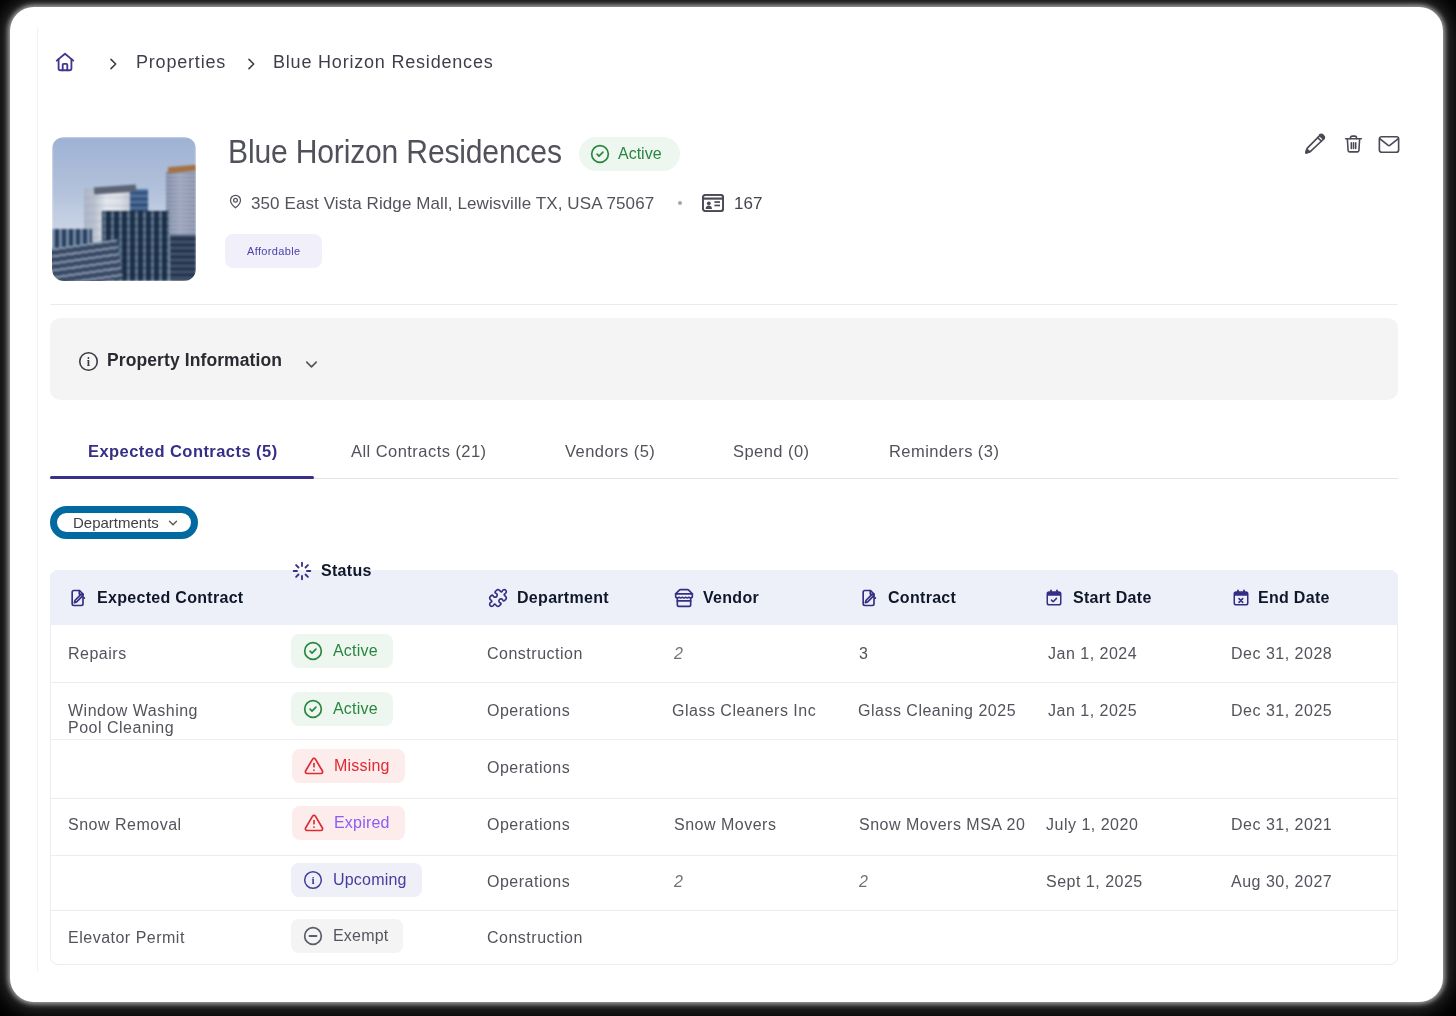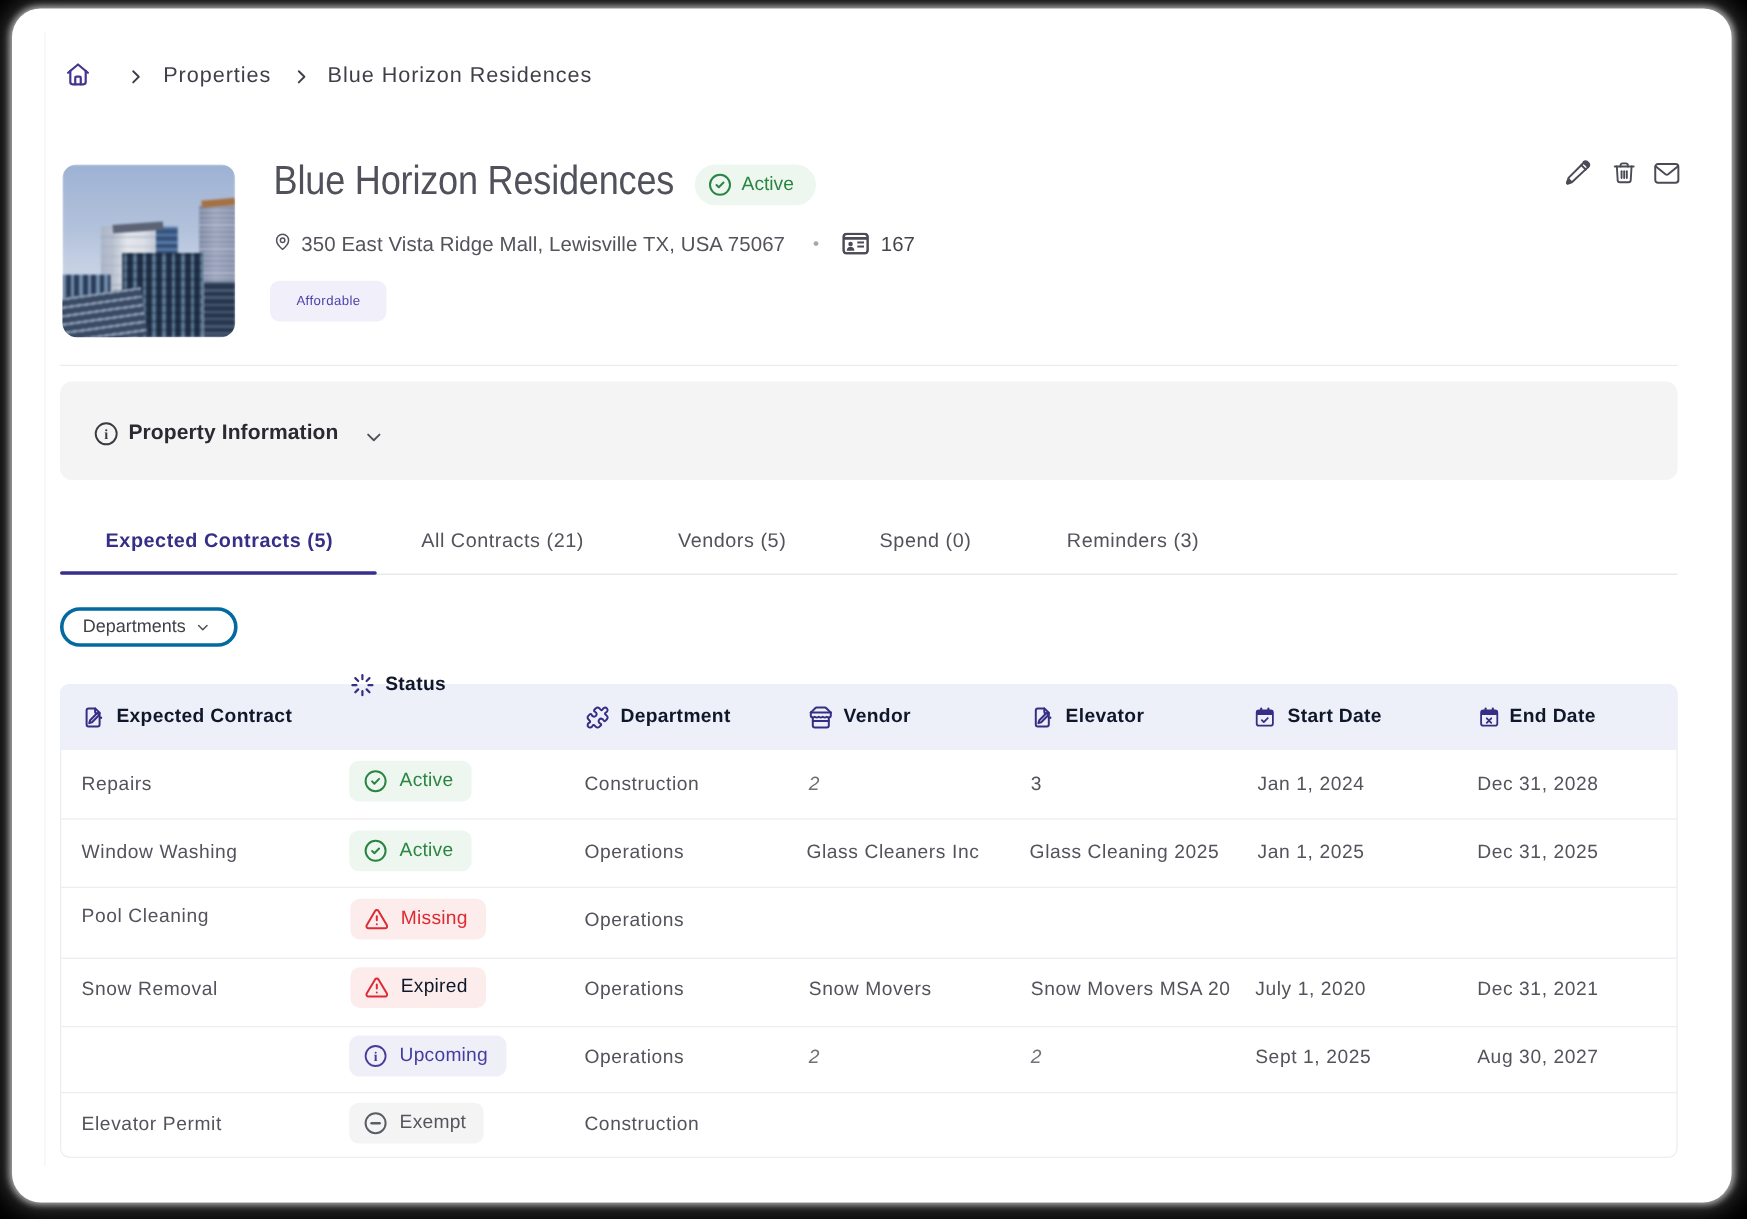--- a/index.html
+++ b/index.html
@@ -153,21 +153,21 @@
   </div>
 
   <div class="abs tabtxt" style="left:78px; top:435px; font-weight:bold; color:#362e87;">Expected Contracts (5)</div>
   <div class="abs tabtxt" style="left:341px; top:435px;">All Contracts (21)</div>
   <div class="abs tabtxt" style="left:555px; top:435px;">Vendors (5)</div>
   <div class="abs tabtxt" style="left:723px; top:435px;">Spend (0)</div>
   <div class="abs tabtxt" style="left:879px; top:435px;">Reminders (3)</div>
   <div class="abs" style="left:40px; top:471px; width:1348px; height:1px; background:#e4e4e7;"></div>
   <div class="abs" style="left:40px; top:469px; width:264px; height:3px; background:#38308c; border-radius:2px;"></div>
 
-  <div class="abs" style="left:40px; top:499px; width:148px; height:33px; border:3px solid #0369a1; border-radius:17px; display:flex; align-items:center; padding-left:16px;">
+  <div class="abs" style="left:40px; top:499px; width:148px; height:33px; border:7px solid #0369a1; border-radius:17px; display:flex; align-items:center; padding-left:16px;">
     <span style="font-size:15px; color:#3f3f46;">Departments</span>
     <svg style="margin-left:7px;" width="14" height="14" viewBox="0 0 24 24" fill="none" stroke="#52525b" stroke-width="2.2" stroke-linecap="round" stroke-linejoin="round">
         <path d="m6 9 6 6 6-6"></path>
       </svg>
   </div>
 
   <div class="abs" style="left:40px; top:563px; width:1348px; height:395px; border:1px solid #ececf2; border-radius:8px;"></div>
   <div class="abs" style="left:40px; top:563px; width:1348px; height:55px; background:#eef0f9; border-radius:8px 8px 0 0;"></div>
 
   <div class="hdrcol" style="left:58px; top:581px;">
@@ -208,21 +208,21 @@
     </svg>
     <span class="t">Vendor</span>
   </div>
   <div class="hdrcol" style="left:849px; top:581px;">
     <svg width="20" height="20" viewBox="0 0 24 24" fill="none" stroke="#352e85" stroke-width="2" stroke-linecap="round" stroke-linejoin="round">
       <path d="M13.8 3H7a2 2 0 0 0-2 2v14a2 2 0 0 0 2 2h9a2 2 0 0 0 2-2V7.2L13.8 3Z"></path>
       <path d="M13.5 3v3.5a1.2 1.2 0 0 0 1.2 1.2H18"></path>
       <path d="m7.6 17.6.9-2.9 6.5-6.5a1.34 1.34 0 0 1 1.9 1.9l-6.5 6.5-2.8.9z" fill="#eef0f9"></path>
       <circle cx="19.4" cy="12.1" r="1.2" fill="#352e85" stroke="none"></circle>
     </svg>
-    <span class="t">Elevator</span>
+    <span class="t">Contract</span>
   </div>
   <div class="hdrcol" style="left:1035px; top:582px;">
     <svg width="18" height="18" viewBox="0 0 24 24" fill="none">
       <rect x="3" y="4" width="18" height="17" rx="2.5" stroke="#352e85" stroke-width="2"></rect>
       <path d="M3 4h18v5H3z" fill="#352e85"></path>
       <path d="M8 2v3M16 2v3" stroke="#352e85" stroke-width="2.4" stroke-linecap="round"></path>
       <path d="m8.7 14.8 2.2 2.2 4.4-4.5" stroke="#352e85" stroke-width="2" fill="none" stroke-linecap="round" stroke-linejoin="round"></path>
     </svg>
     <span class="t" style="margin-left:10px;">Start Date</span>
   </div>
@@ -237,21 +237,21 @@
   </div>
 
   <div class="abs" style="left:41px; top:675px; width:1346px; height:1px; background:#ececf1;"></div>
   <div class="abs" style="left:41px; top:732px; width:1346px; height:1px; background:#ececf1;"></div>
   <div class="abs" style="left:41px; top:791px; width:1346px; height:1px; background:#ececf1;"></div>
   <div class="abs" style="left:41px; top:848px; width:1346px; height:1px; background:#ececf1;"></div>
   <div class="abs" style="left:41px; top:903px; width:1346px; height:1px; background:#ececf1;"></div>
 
   <div class="cell" style="left:58px; top:638px;">Repairs</div>
   <div class="cell" style="left:58px; top:695px;">Window Washing</div>
-  <div class="cell" style="left:58px; top:748px;">Pool Cleaning</div>
+  <div class="cell" style="left:58px; top:712px;">Pool Cleaning</div>
   <div class="cell" style="left:58px; top:809px;">Snow Removal</div>
   <div class="cell" style="left:58px; top:922px;">Elevator Permit</div>
 
   <div class="badge" style="left:281px; top:627px; background:#edf7ef;">
     <svg width="20" height="20" viewBox="0 0 24 24" fill="none" stroke="#2a8540" stroke-width="2" stroke-linecap="round" stroke-linejoin="round">
         <circle cx="12" cy="12" r="10"></circle>
         <path d="m8.5 12.2 2.3 2.3 4.7-4.8"></path>
       </svg>
     <span class="t" style="color:#2a8540;">Active</span>
   </div>
@@ -269,21 +269,21 @@
         <path d="M12 17h.01"></path>
       </svg>
     <span class="t" style="color:#df2933;">Missing</span>
   </div>
   <div class="badge" style="left:282px; top:799px; background:#fdecec;">
     <svg width="20" height="20" viewBox="0 0 24 24" fill="none" stroke="#df2933" stroke-width="2" stroke-linecap="round" stroke-linejoin="round">
         <path d="M10.3 3.8 1.9 18a2 2 0 0 0 1.7 3h16.8a2 2 0 0 0 1.7-3L13.7 3.8a2 2 0 0 0-3.4 0z"></path>
         <path d="M12 9v4"></path>
         <path d="M12 17h.01"></path>
       </svg>
-    <span class="t" style="color:#0f172a;">Expired</span>
+    <span class="t" style="color:#8b5cf6;">Expired</span>
   </div>
   <div class="badge" style="left:281px; top:856px; background:#efeff8;">
     <svg width="20" height="20" viewBox="0 0 24 24" fill="none" stroke="#453d9e" stroke-width="1.8">
       <circle cx="12" cy="12" r="10"></circle>
       <text x="12" y="17" text-anchor="middle" font-family="Liberation Serif" font-size="13.5" font-weight="bold" fill="#453d9e" stroke="none">i</text>
     </svg>
     <span class="t" style="color:#453d9e;">Upcoming</span>
   </div>
   <div class="badge" style="left:281px; top:912px; background:#f4f4f5;">
     <svg width="20" height="20" viewBox="0 0 24 24" fill="none" stroke="#585d66" stroke-width="2" stroke-linecap="round">

